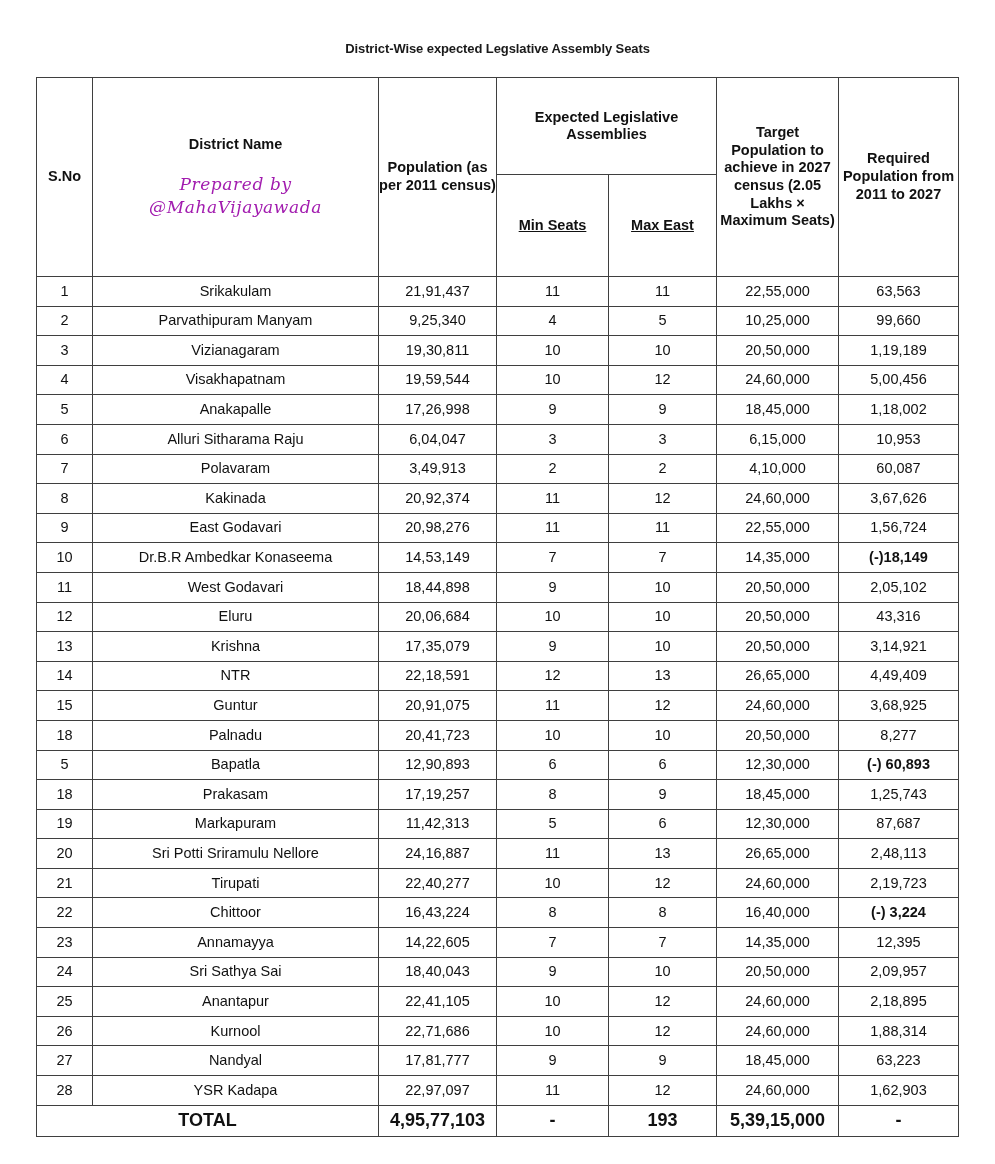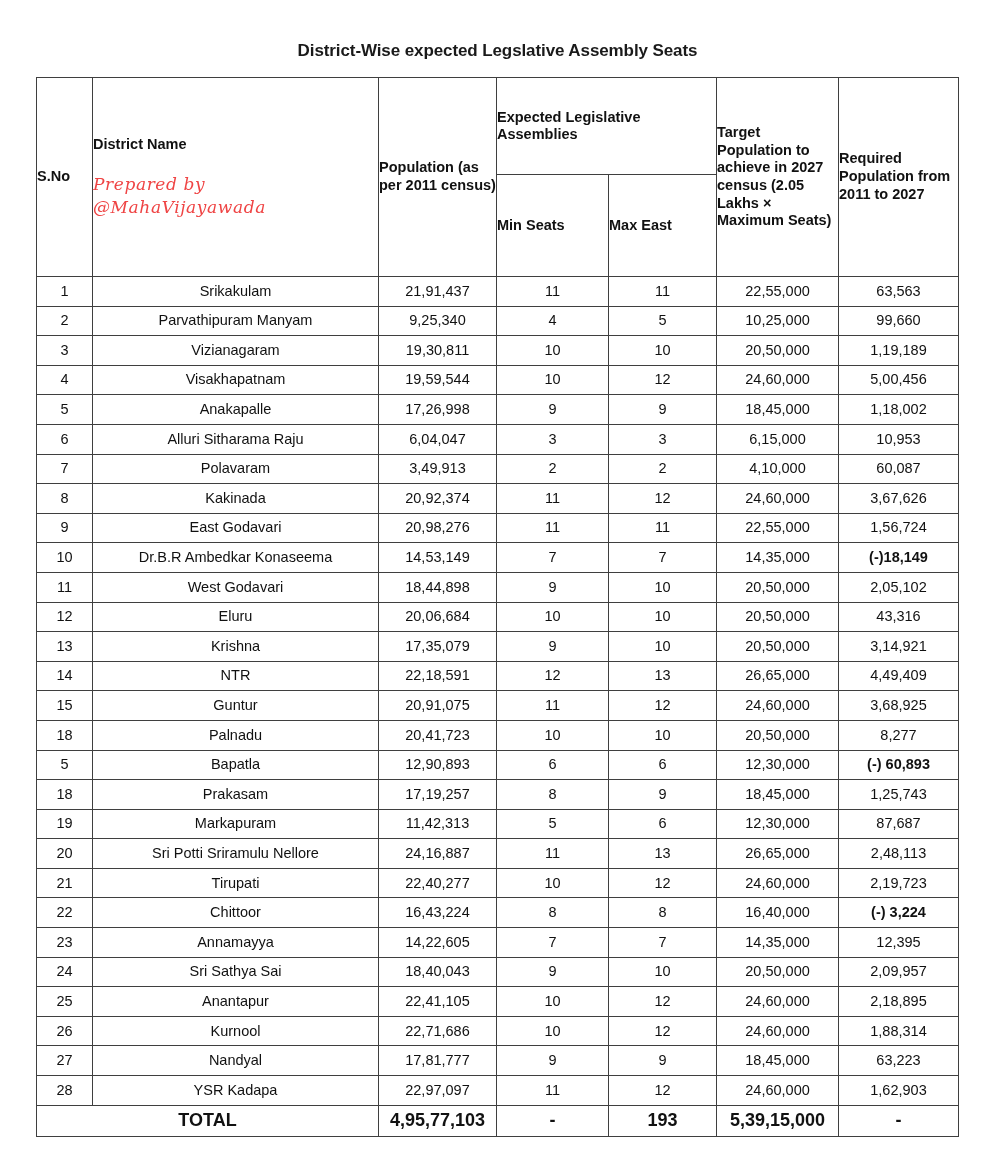--- a/index.html
+++ b/index.html
@@ -20,21 +20,21 @@
     width: 995px;
     height: 1164px;
     box-sizing: border-box;
   }
   .doc-title {
     position: absolute;
     left: 0;
     top: 41px;
     width: 995px;
     text-align: center;
-    font-size: 17px;
+    font-size: 13px;
     font-weight: bold;
     letter-spacing: -0.1px;
     color: #1a1a1a;
   }
   .table-wrap {
     position: absolute;
     left: 36px;
     top: 77px;
     width: 922px;
   }
@@ -55,40 +55,40 @@
   col.c-sno    { width: 56px; }
   col.c-dist   { width: 286px; }
   col.c-pop    { width: 118px; }
   col.c-min    { width: 112px; }
   col.c-max    { width: 108px; }
   col.c-target { width: 122px; }
   col.c-req    { width: 120px; }
 
   th.hdr {
     font-weight: bold;
-    text-align: left;
+    text-align: center;
     font-size: 14.5px;
     line-height: 1.22;
     padding: 3px 4px;
     color: #111111;
   }
   th.hdr-tall { height: 198px; }
   th.hdr-group { height: 96px; }
-  th.hdr-seat { height: 100px; }
+  th.hdr-seat { height: 100px; text-decoration: underline; }
 
   .signature {
     display: block;
     margin-top: 20px;
     font-family: "DejaVu Serif", serif;
     font-style: italic;
     font-weight: normal;
     font-size: 17px;
     line-height: 1.32;
     letter-spacing: 0.6px;
-    color: #ef4444;
+    color: #a21caf;
   }
   .signature .sig-line { display: block; }
 
   td.cell {
     height: 28.6px;
     text-align: center;
     line-height: 1.05;
     font-size: 14.5px;
   }
   td.cell-sno   { text-align: center; }

